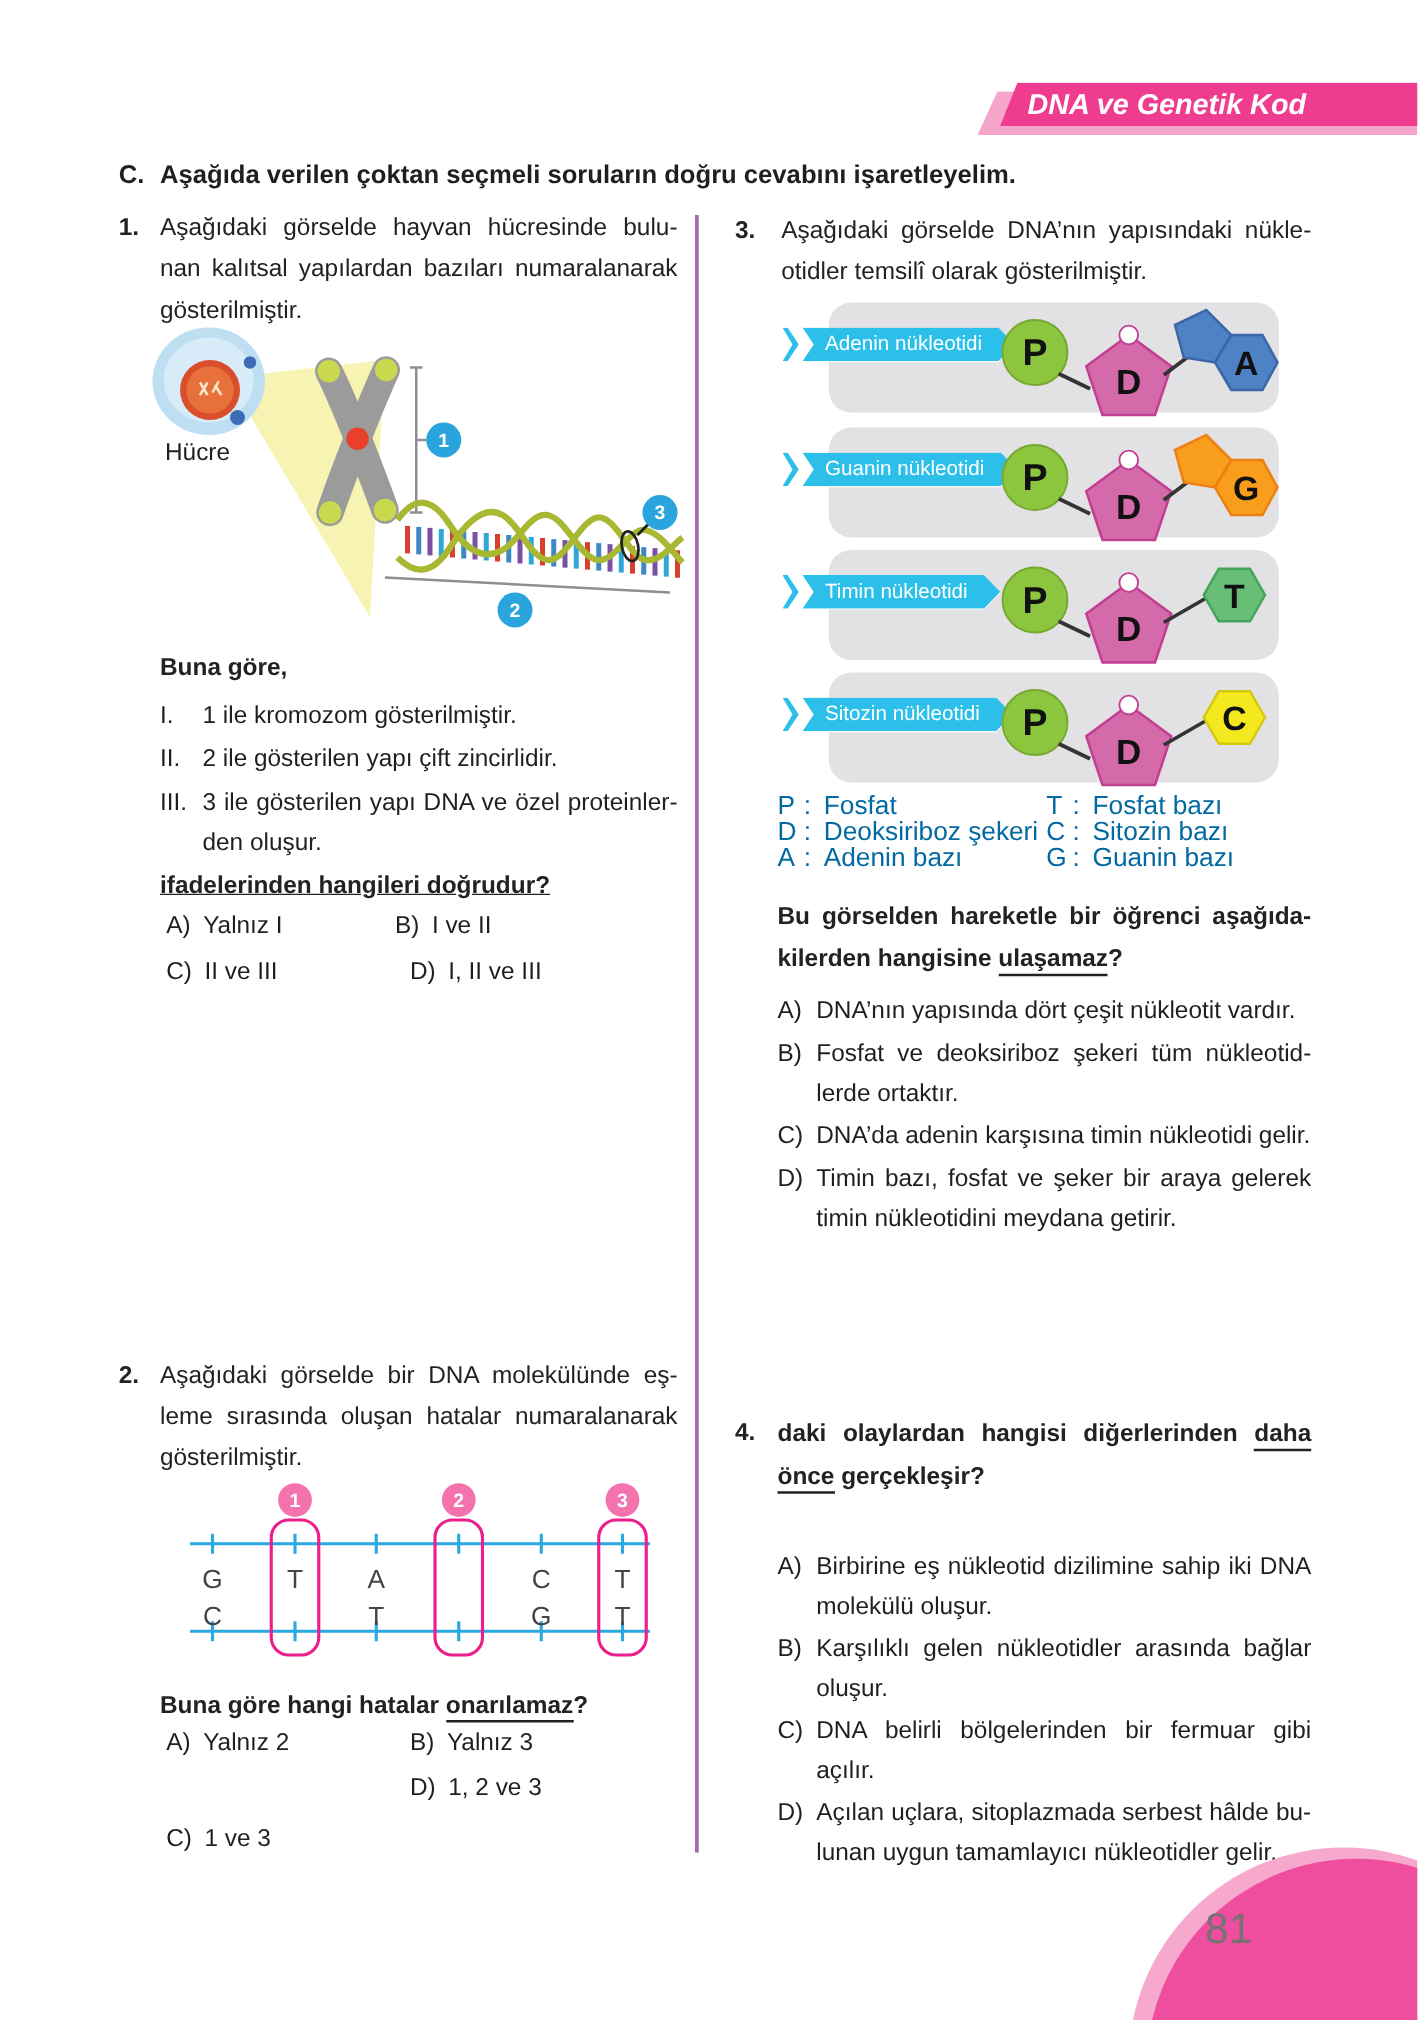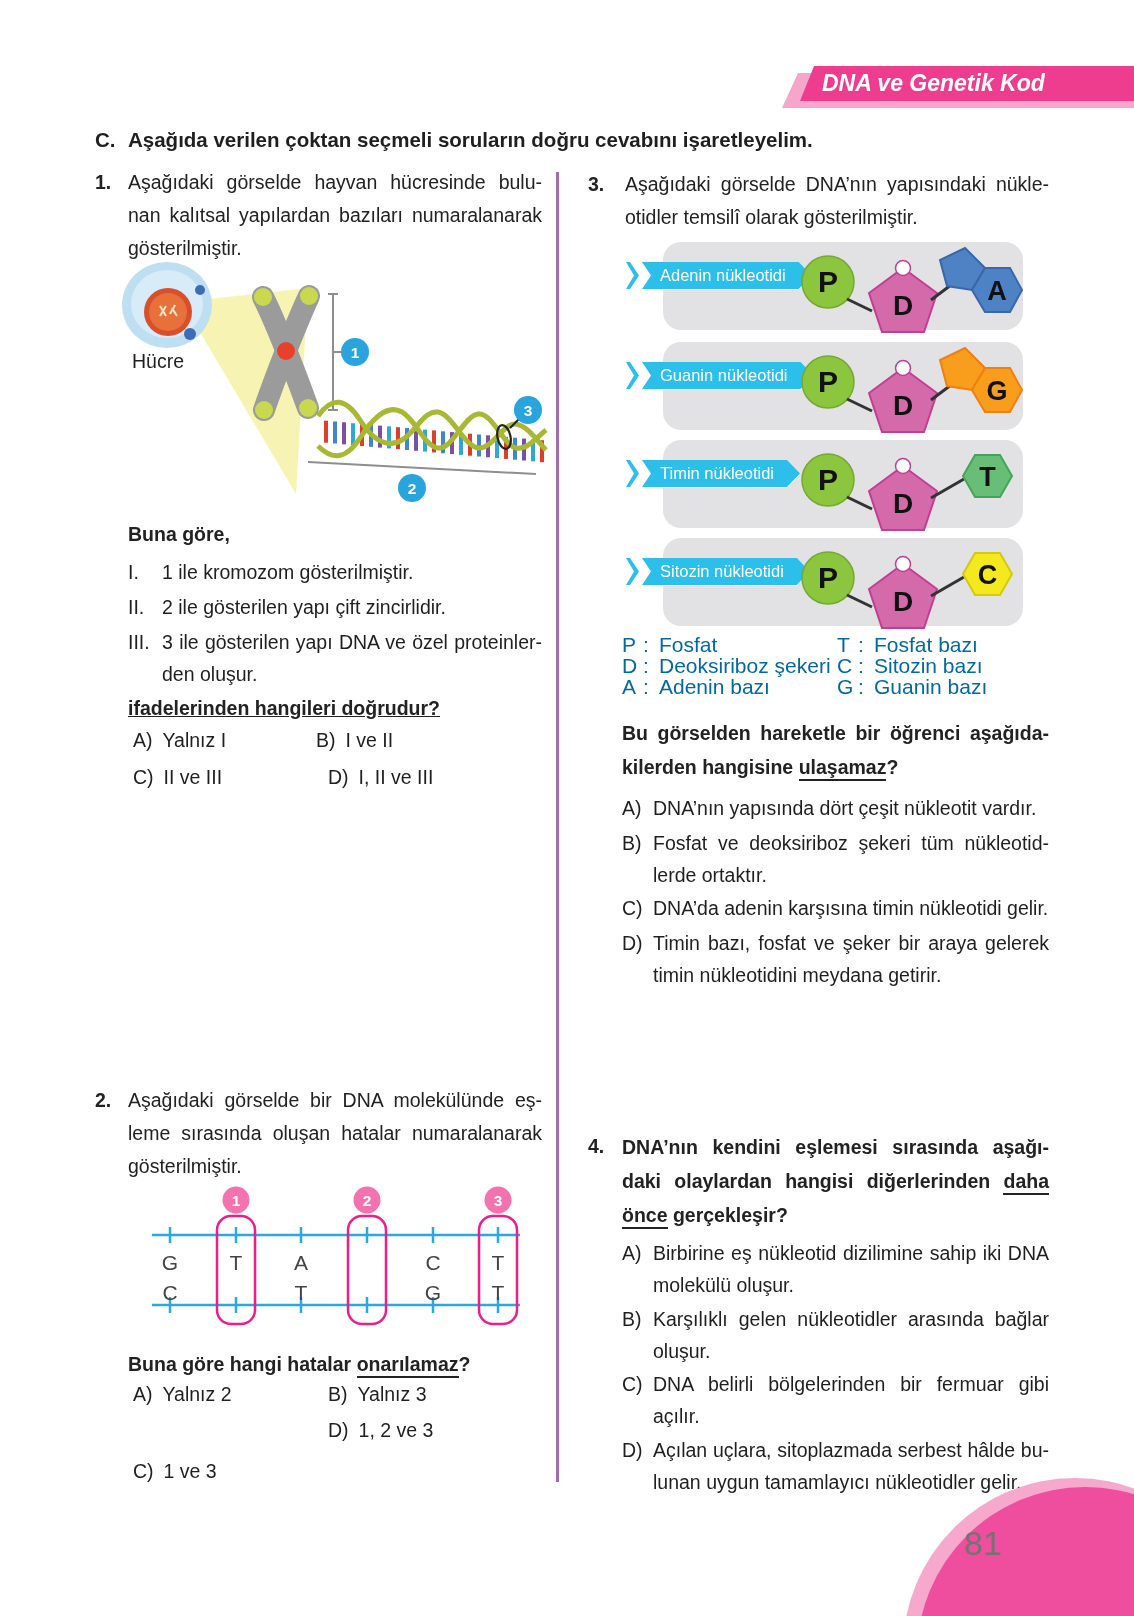--- a/index.html
+++ b/index.html
@@ -324,21 +324,20 @@
   </div>
   <div class="ropt" style="left:622px;top:892px;">
     <span class="olab">C)</span><span class="lines"><span class="line">DNA’da adenin karşısına timin nükleotidi gelir.</span></span>
   </div>
   <div class="ropt" style="left:622px;top:927px;">
     <span class="olab">D)</span><span class="lines"><span class="line">Timin bazı, fosfat ve şeker bir araya gelerek</span><span class="line">timin nükleotidini meydana getirir.</span></span>
   </div>
 
   <div class="abs bold body-text" style="left:588px;top:1130px;">4.</div>
   <div class="abs bold body-text lines" style="left:622px;top:1130px;width:427px;line-height:34px;">
-    <span class="line">DNA’nın kendini eşlemesi sırasında aşağı-</span>
     <span class="line"><span>daki olaylardan hangisi diğerlerinden </span><span class="u">daha</span></span>
     <span class="line"><span class="u">önce</span><span> gerçekleşir?</span></span>
   </div>
 
   <div class="ropt" style="left:622px;top:1237px;">
     <span class="olab">A)</span><span class="lines"><span class="line">Birbirine eş nükleotid dizilimine sahip iki DNA</span><span class="line">molekülü oluşur.</span></span>
   </div>
   <div class="ropt" style="left:622px;top:1303px;">
     <span class="olab">B)</span><span class="lines"><span class="line">Karşılıklı gelen nükleotidler arasında bağlar</span><span class="line">oluşur.</span></span>
   </div>

